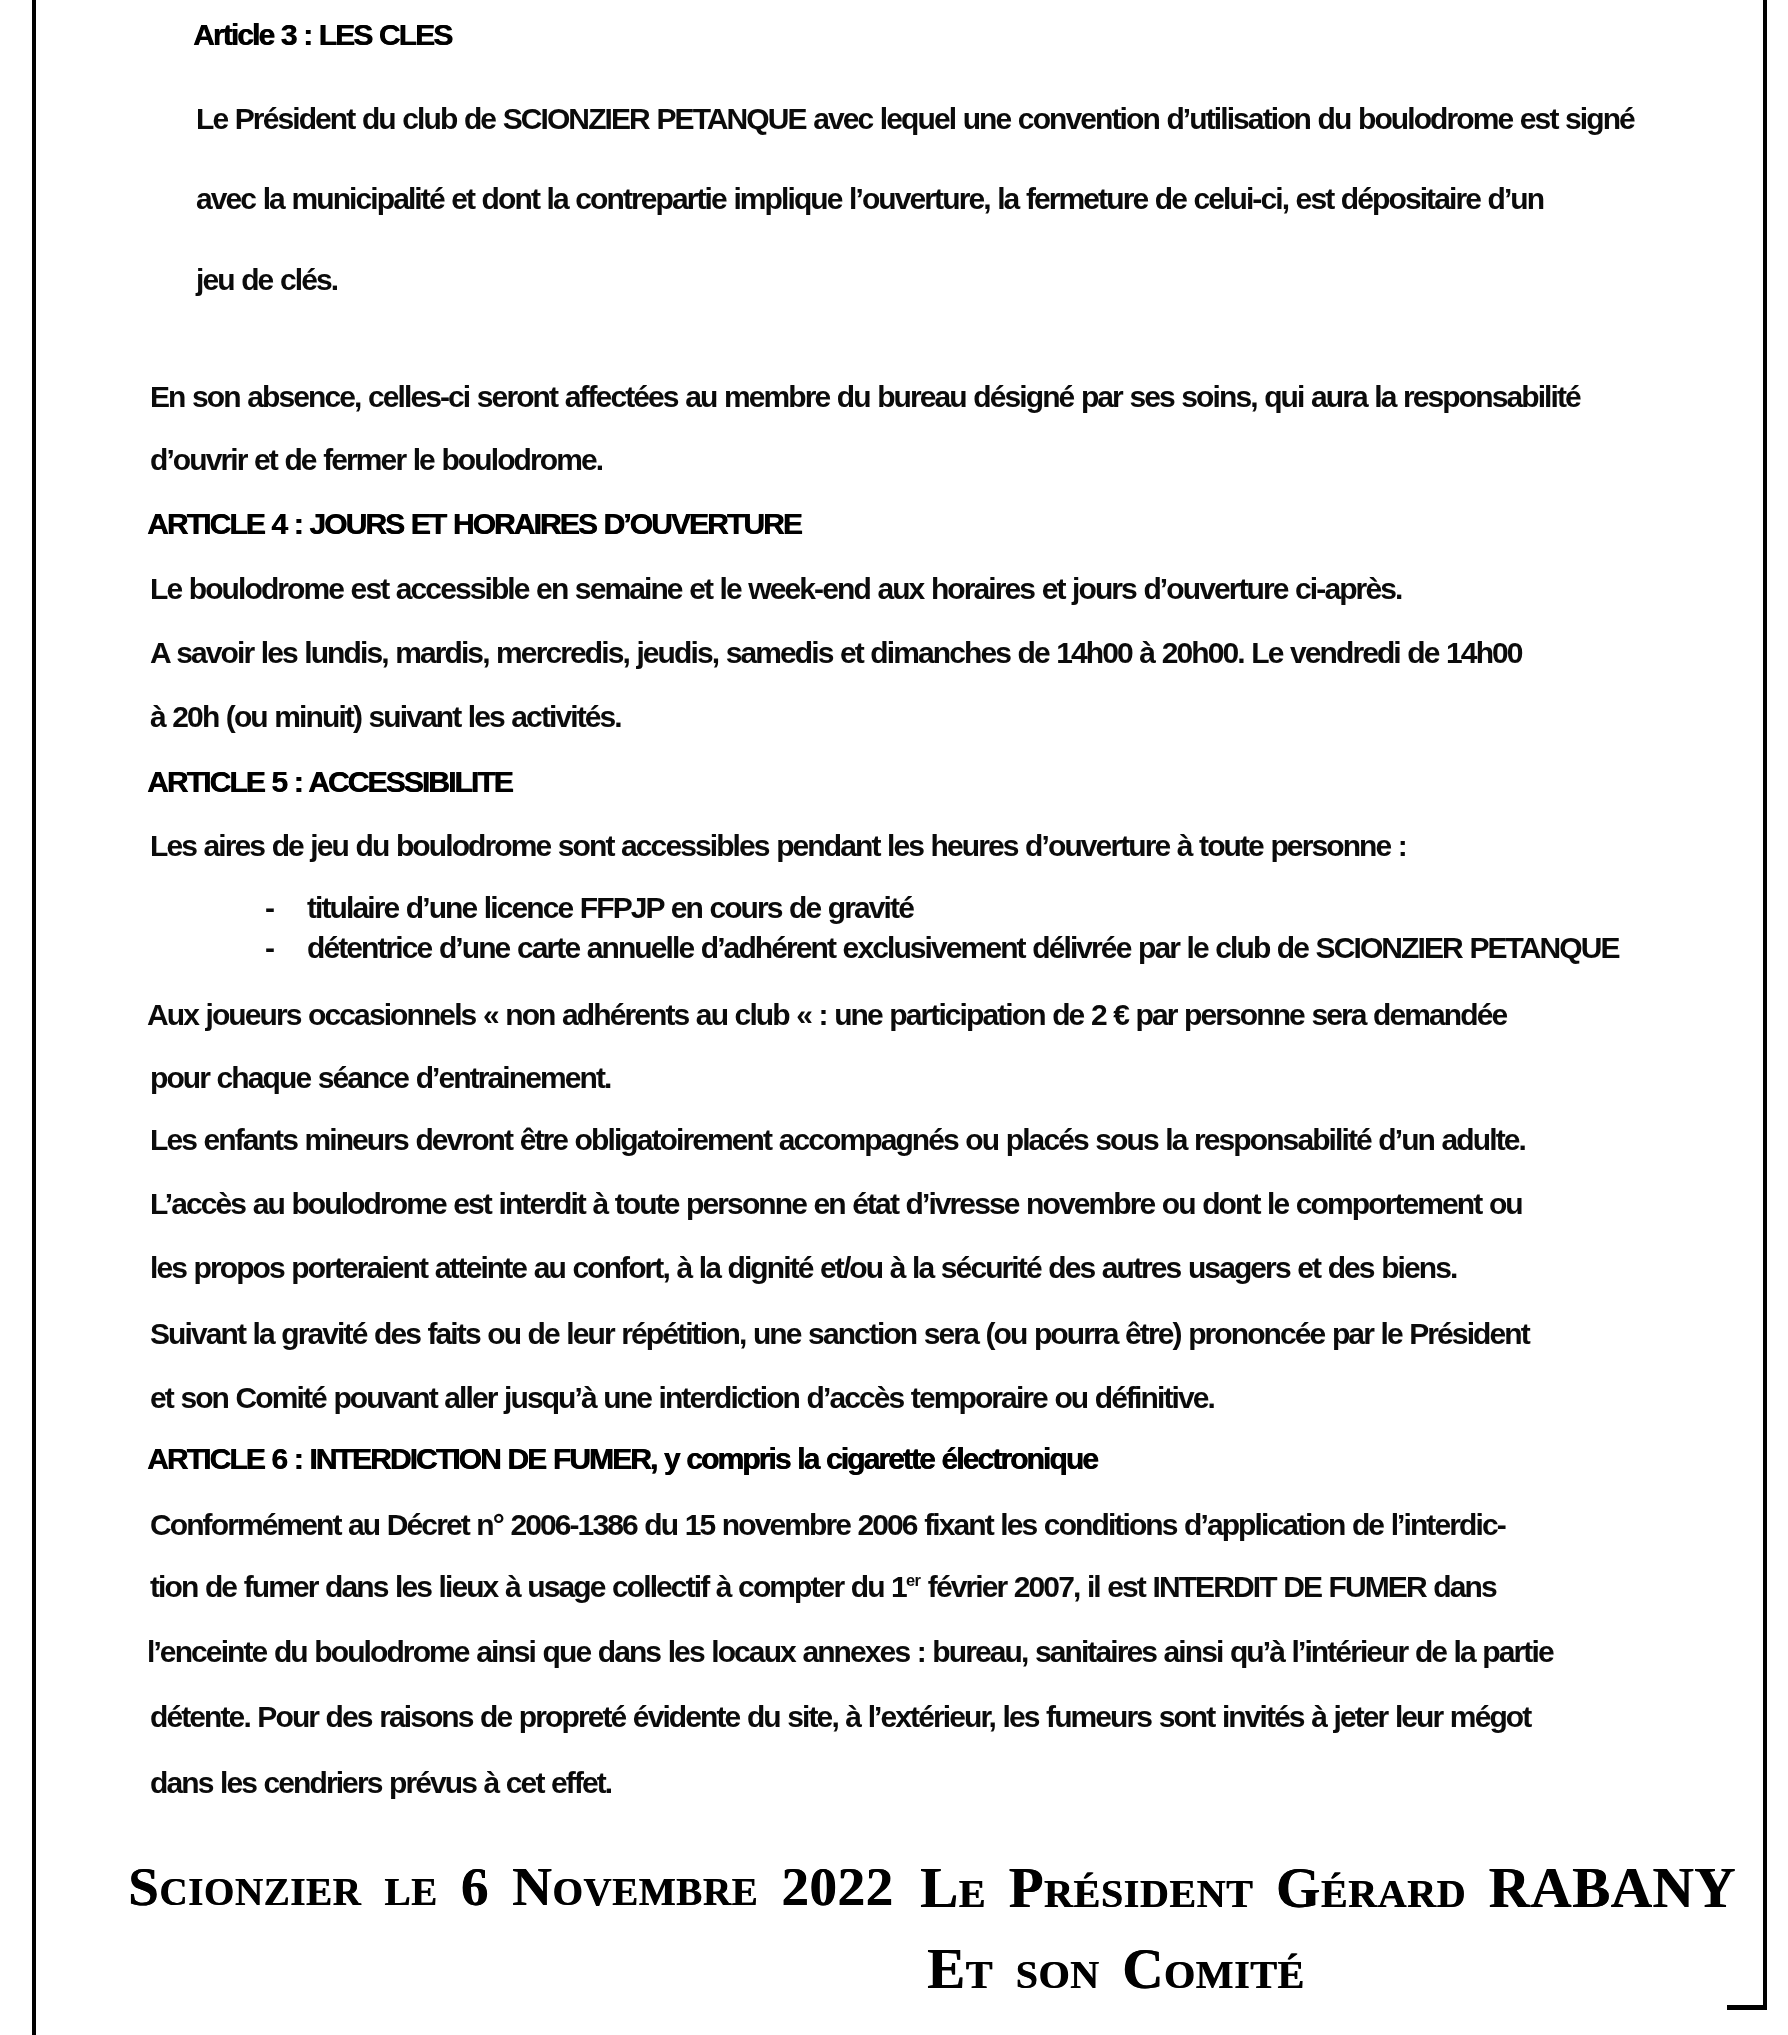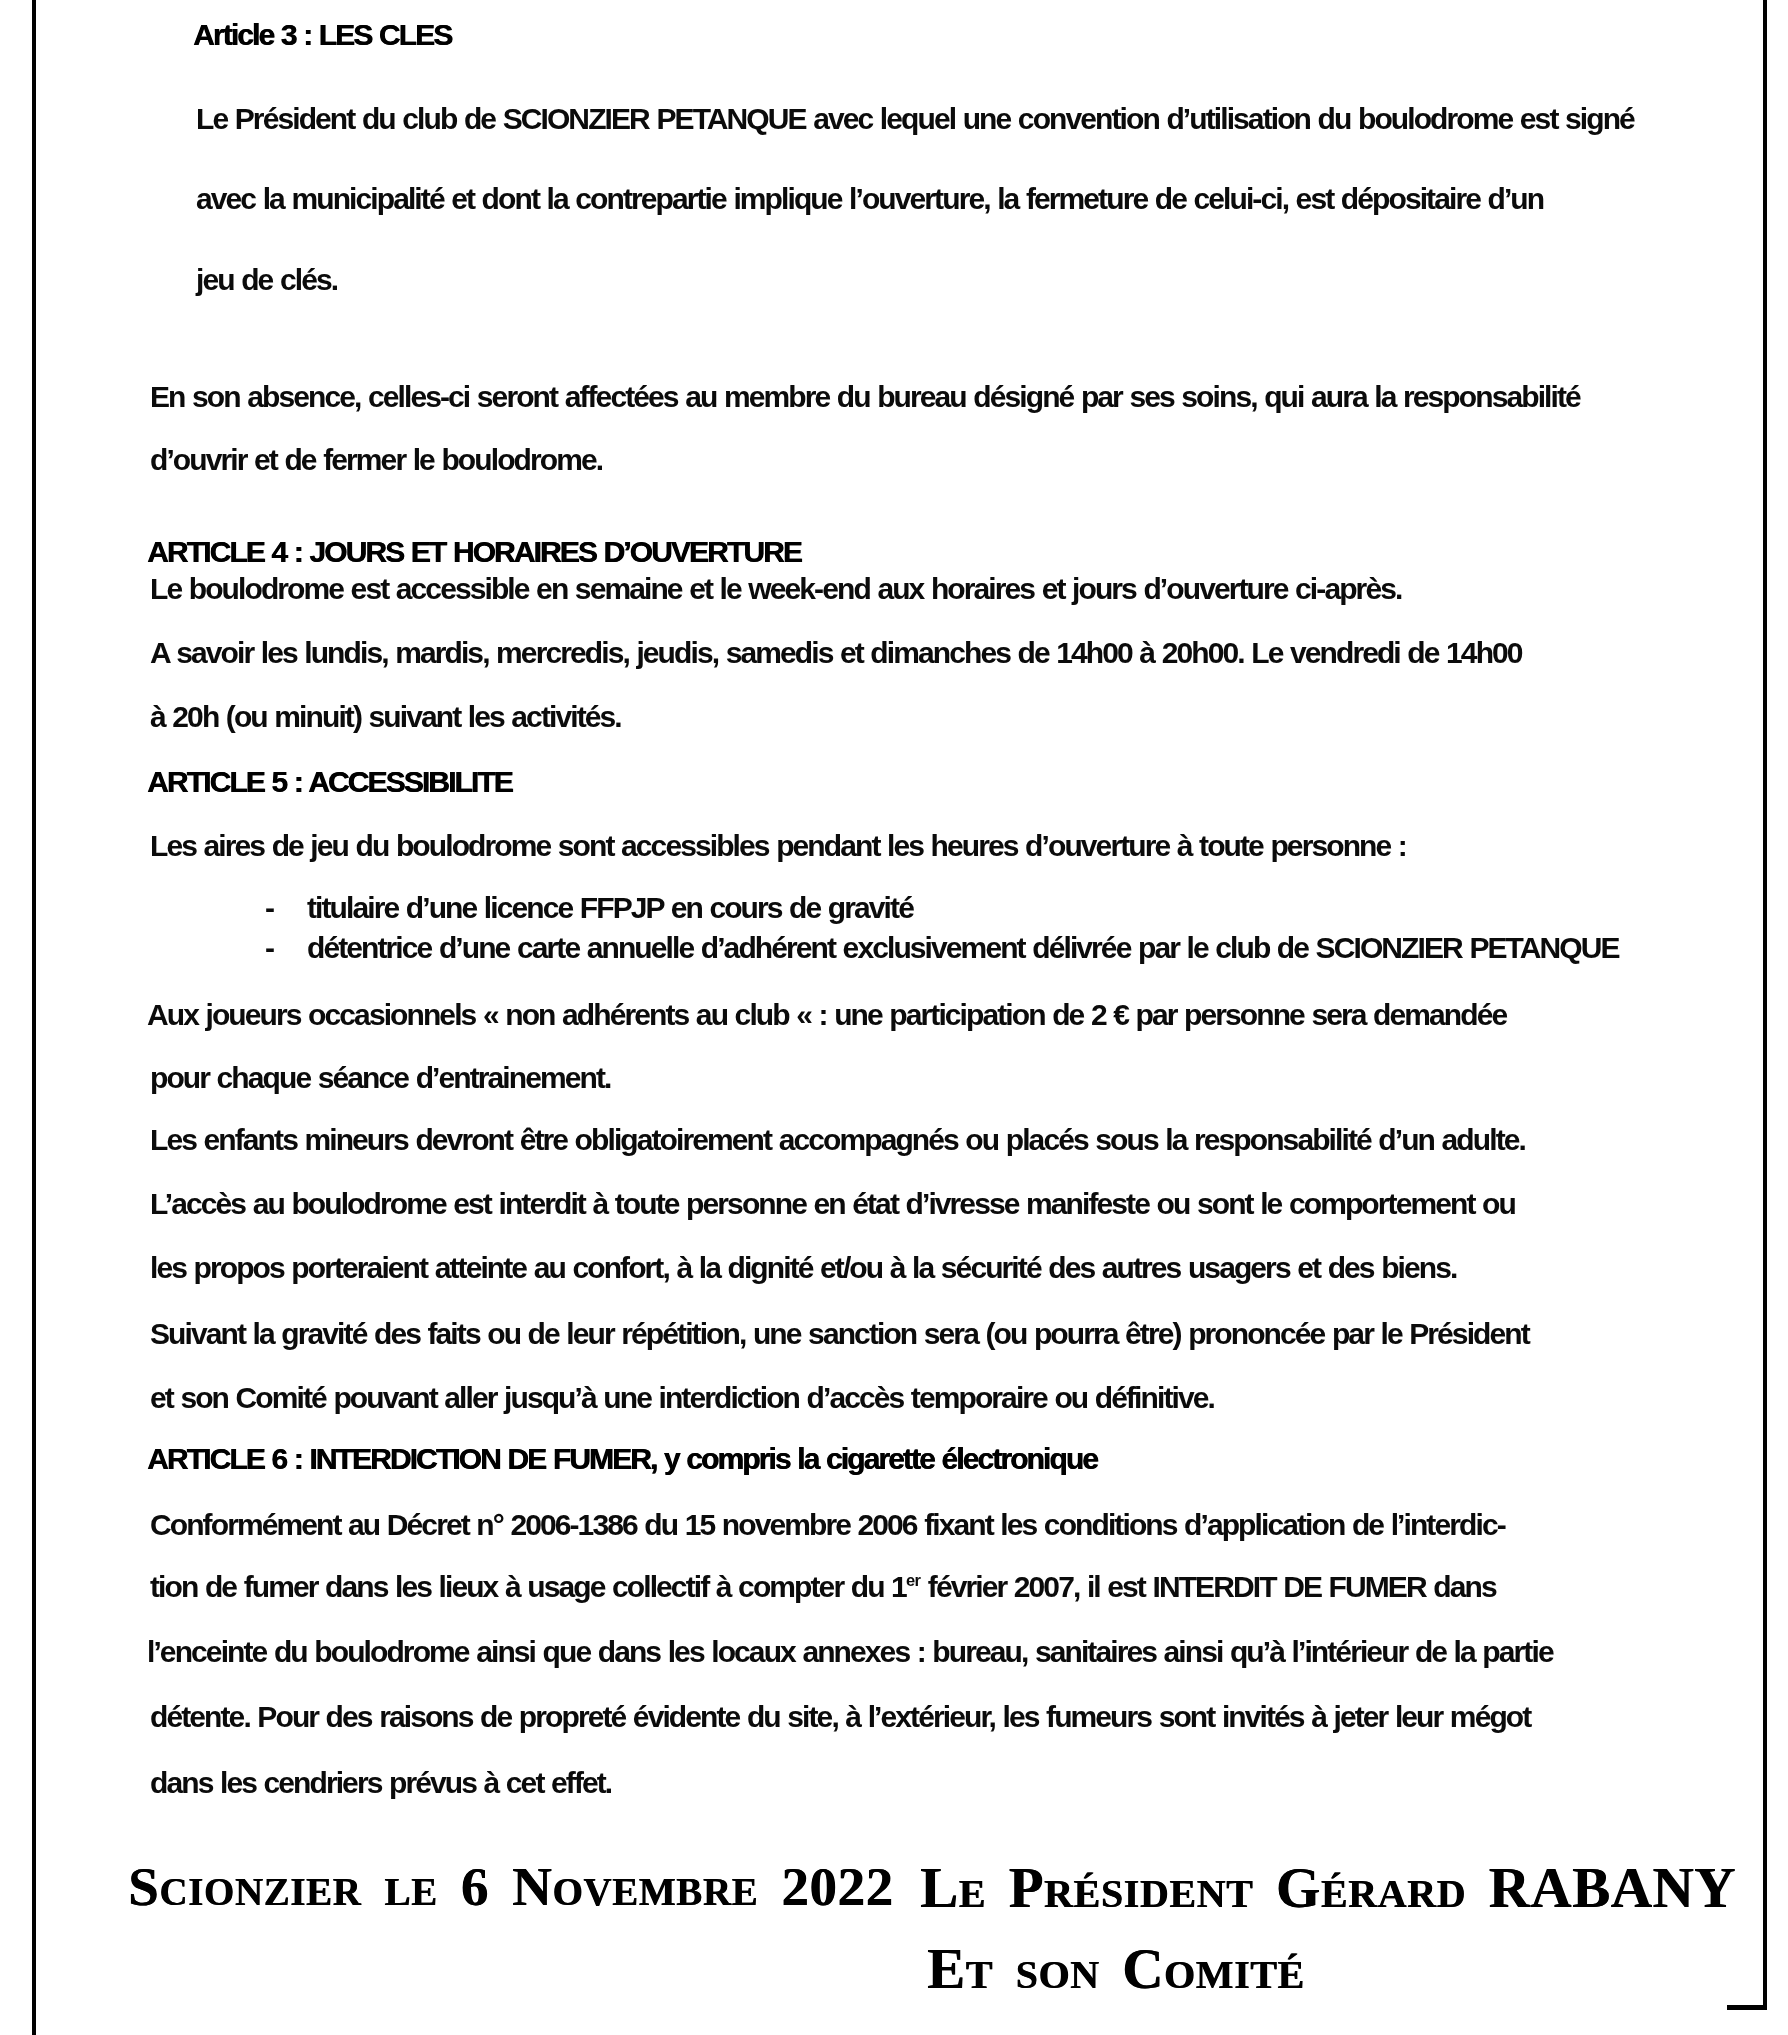--- a/index.html
+++ b/index.html
@@ -50,39 +50,39 @@
   <div class="border" style="left:1763px;top:0;width:4.4px;height:2009px;"></div>
   <div class="border" style="left:1727px;top:2005px;width:40px;height:5px;"></div>
 
   <div class="line h" style="left:193px;top:18px;">Article 3 : LES CLES</div>
   <div class="line" style="left:196px;top:102px;">Le Président du club de SCIONZIER PETANQUE avec lequel une convention d’utilisation du boulodrome est signé</div>
   <div class="line" style="left:196px;top:182px;">avec la municipalité et dont la contrepartie implique l’ouverture, la fermeture de celui-ci, est dépositaire d’un</div>
   <div class="line" style="left:196px;top:263px;">jeu de clés.</div>
   <div class="line" style="left:150px;top:380px;">En son absence, celles-ci seront affectées au membre du bureau désigné par ses soins, qui aura la responsabilité</div>
   <div class="line" style="left:150px;top:443px;">d’ouvrir et de fermer le boulodrome.</div>
 
-  <div class="line h" style="left:147px;top:507px;margin-top:28px;">ARTICLE 4 : JOURS ET HORAIRES D’OUVERTURE</div>
+  <div class="line h" style="left:147px;top:507px;">ARTICLE 4 : JOURS ET HORAIRES D’OUVERTURE</div>
   <div class="line" style="left:150px;top:572px;">Le boulodrome est accessible en semaine et le week-end aux horaires et jours d’ouverture ci-après.</div>
   <div class="line" style="left:150px;top:636px;">A savoir les lundis, mardis, mercredis, jeudis, samedis et dimanches de 14h00 à 20h00. Le vendredi de 14h00</div>
   <div class="line" style="left:150px;top:700px;">à 20h (ou minuit) suivant les activités.</div>
 
   <div class="line h" style="left:147px;top:765px;">ARTICLE 5 : ACCESSIBILITE</div>
   <div class="line" style="left:150px;top:829px;">Les aires de jeu du boulodrome sont accessibles pendant les heures d’ouverture à toute personne :</div>
 
   <div class="line" style="left:265px;top:891px;">
     <span class="marker">-</span><span>titulaire d’une licence FFPJP en cours de gravité</span>
   </div>
   <div class="line" style="left:265px;top:931px;">
     <span class="marker">-</span><span>détentrice d’une carte annuelle d’adhérent exclusivement délivrée par le club de SCIONZIER PETANQUE</span>
   </div>
 
   <div class="line" style="left:147px;top:998px;">Aux joueurs occasionnels « non adhérents au club « : une participation de 2 € par personne sera demandée</div>
   <div class="line" style="left:150px;top:1123px;">Les enfants mineurs devront être obligatoirement accompagnés ou placés sous la responsabilité d’un adulte.</div>
   <div class="line" style="left:150px;top:1061px;">pour chaque séance d’entrainement.</div>
-  <div class="line" style="left:150px;top:1187px;">L’accès au boulodrome est interdit à toute personne en état d’ivresse manifeste ou sont le comportement ou</div>
+  <div class="line" style="left:150px;top:1187px;">L’accès au boulodrome est interdit à toute personne en état d’ivresse novembre ou dont le comportement ou</div>
   <div class="line" style="left:150px;top:1251px;">les propos porteraient atteinte au confort, à la dignité et/ou à la sécurité des autres usagers et des biens.</div>
   <div class="line" style="left:150px;top:1317px;">Suivant la gravité des faits ou de leur répétition, une sanction sera (ou pourra être) prononcée par le Président</div>
   <div class="line" style="left:150px;top:1381px;">et son Comité pouvant aller jusqu’à une interdiction d’accès temporaire ou définitive.</div>
 
   <div class="line h" style="left:147px;top:1442px;">ARTICLE 6 : INTERDICTION DE FUMER, y compris la cigarette électronique</div>
   <div class="line" style="left:150px;top:1508px;">Conformément au Décret n° 2006-1386 du 15 novembre 2006 fixant les conditions d’application de l’interdic-</div>
   <div class="line" style="left:150px;top:1570px;text-align:center;">
     <span>tion de fumer dans les lieux à usage collectif à compter du 1</span><sup>er</sup><span> février 2007, il est INTERDIT DE FUMER dans</span>
   </div>
   <div class="line" style="left:147px;top:1635px;">l’enceinte du boulodrome ainsi que dans les locaux annexes : bureau, sanitaires ainsi qu’à l’intérieur de la partie</div>

